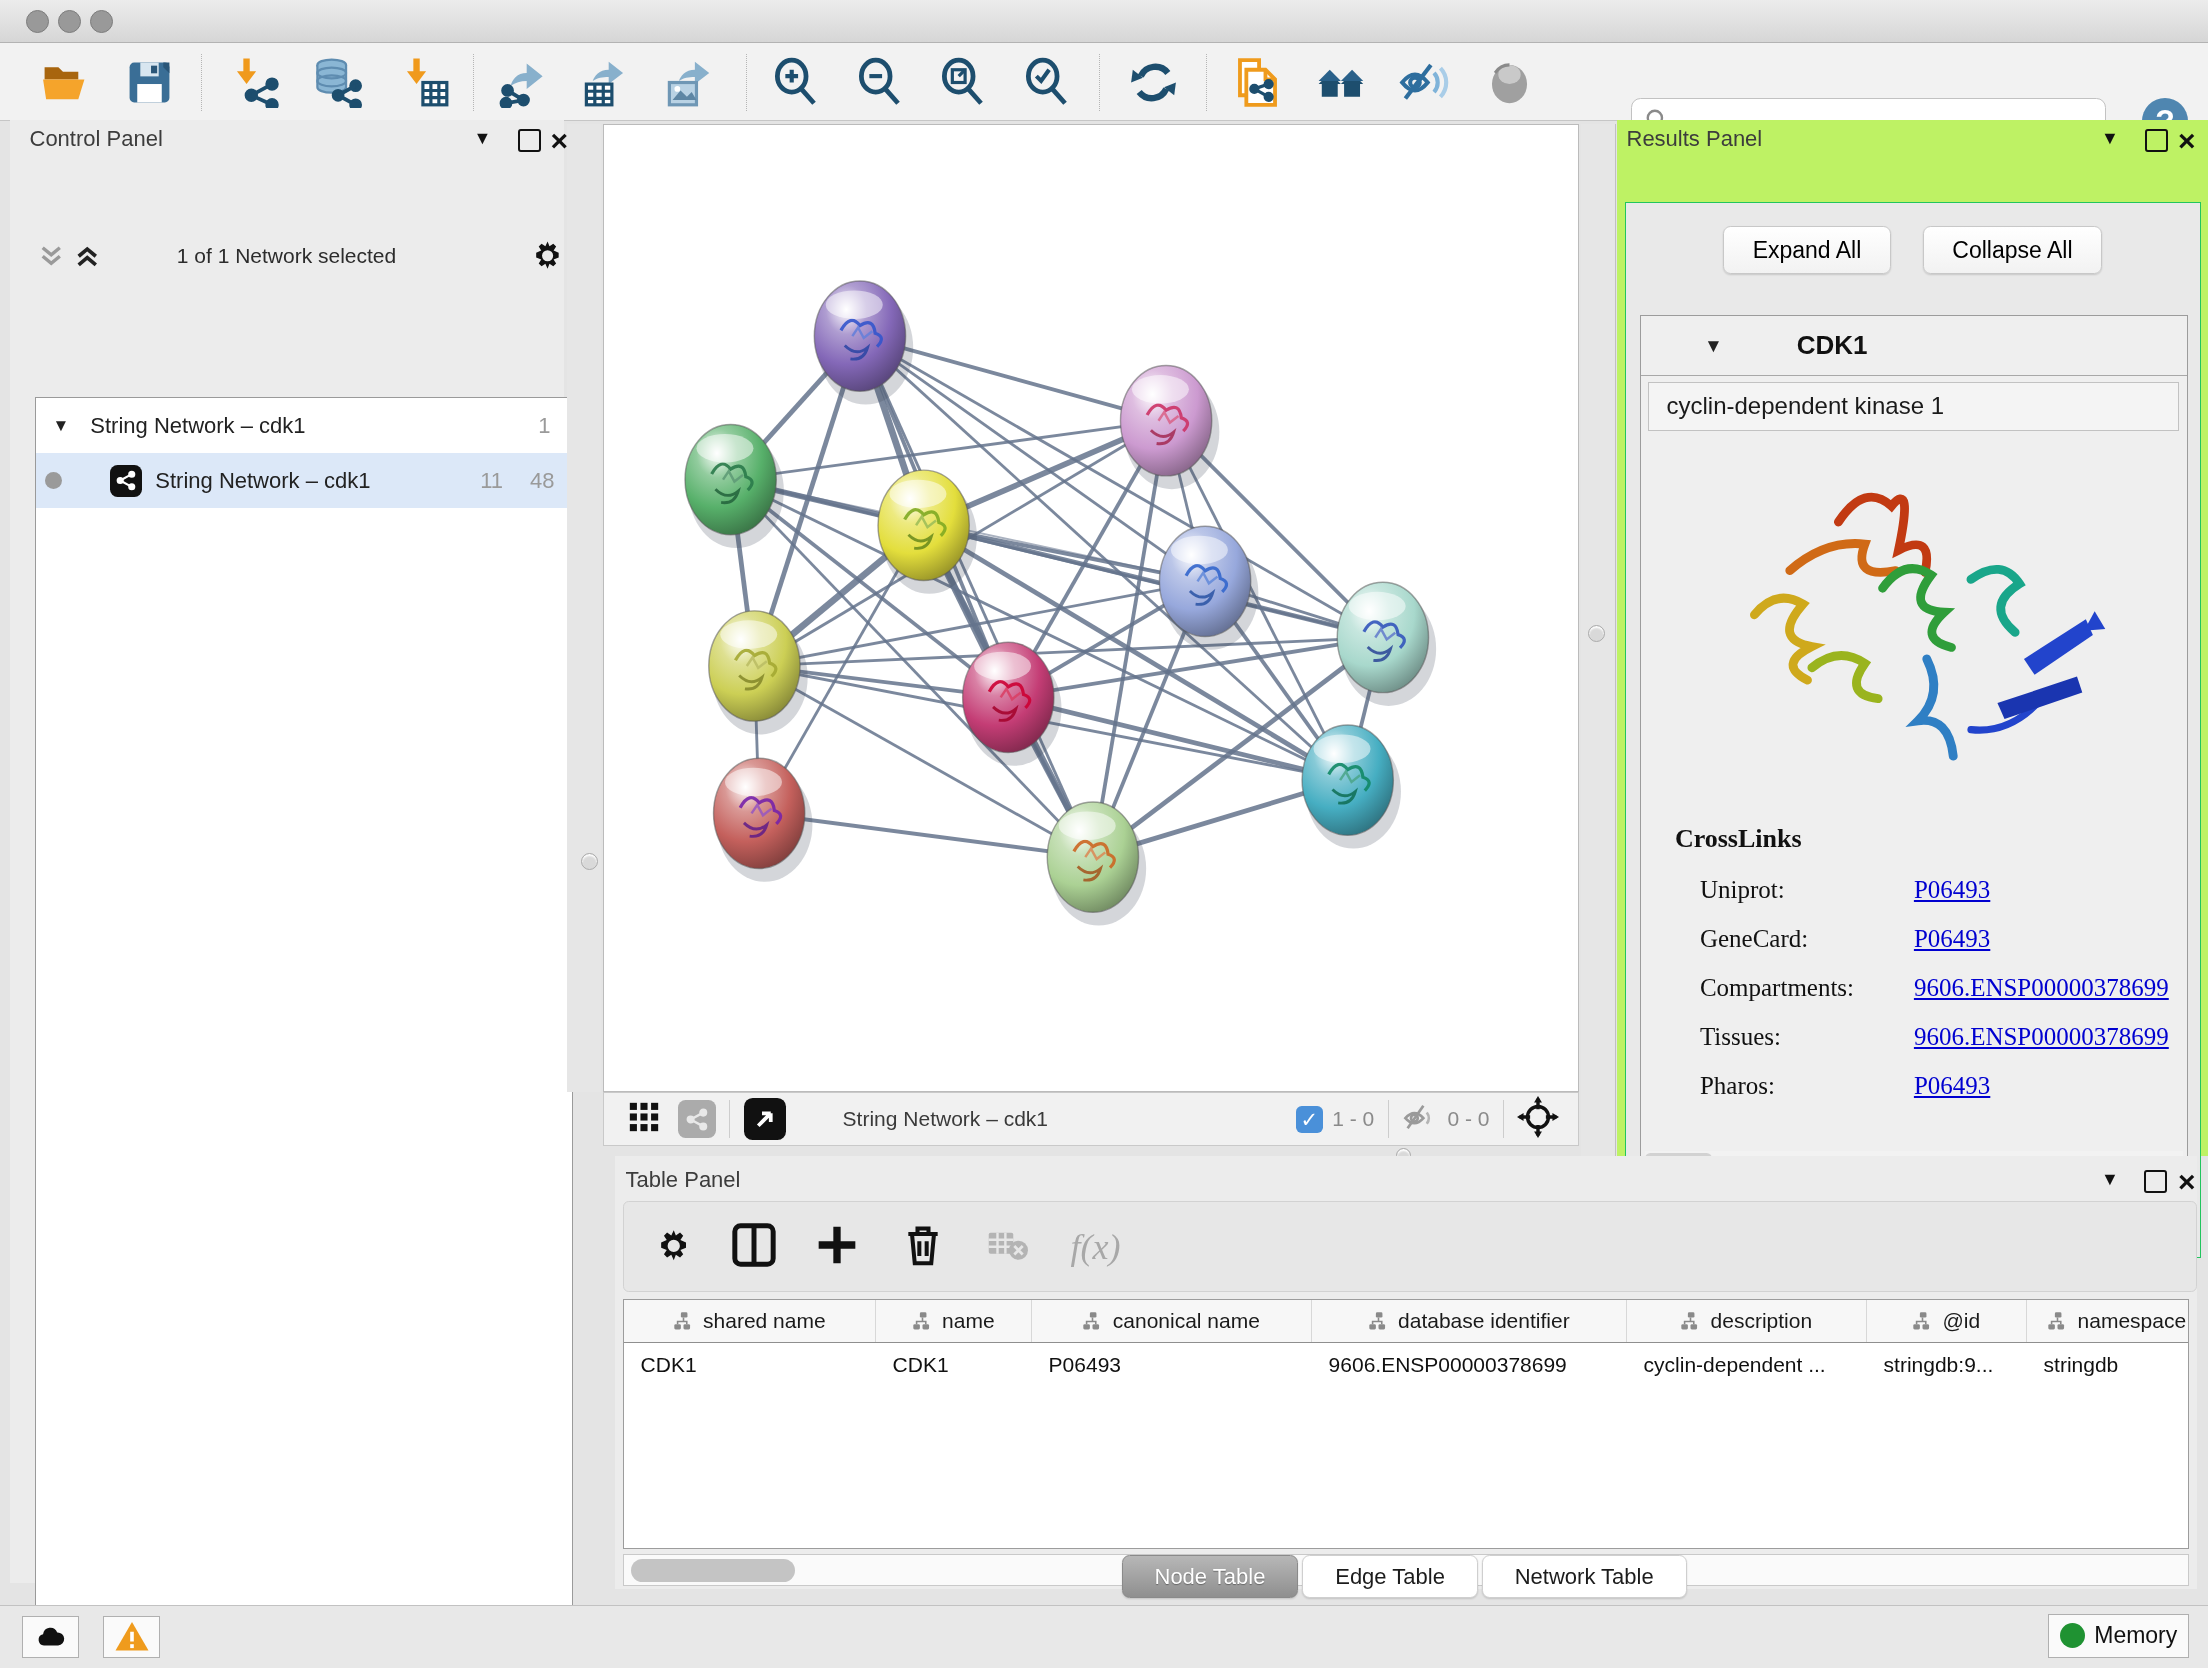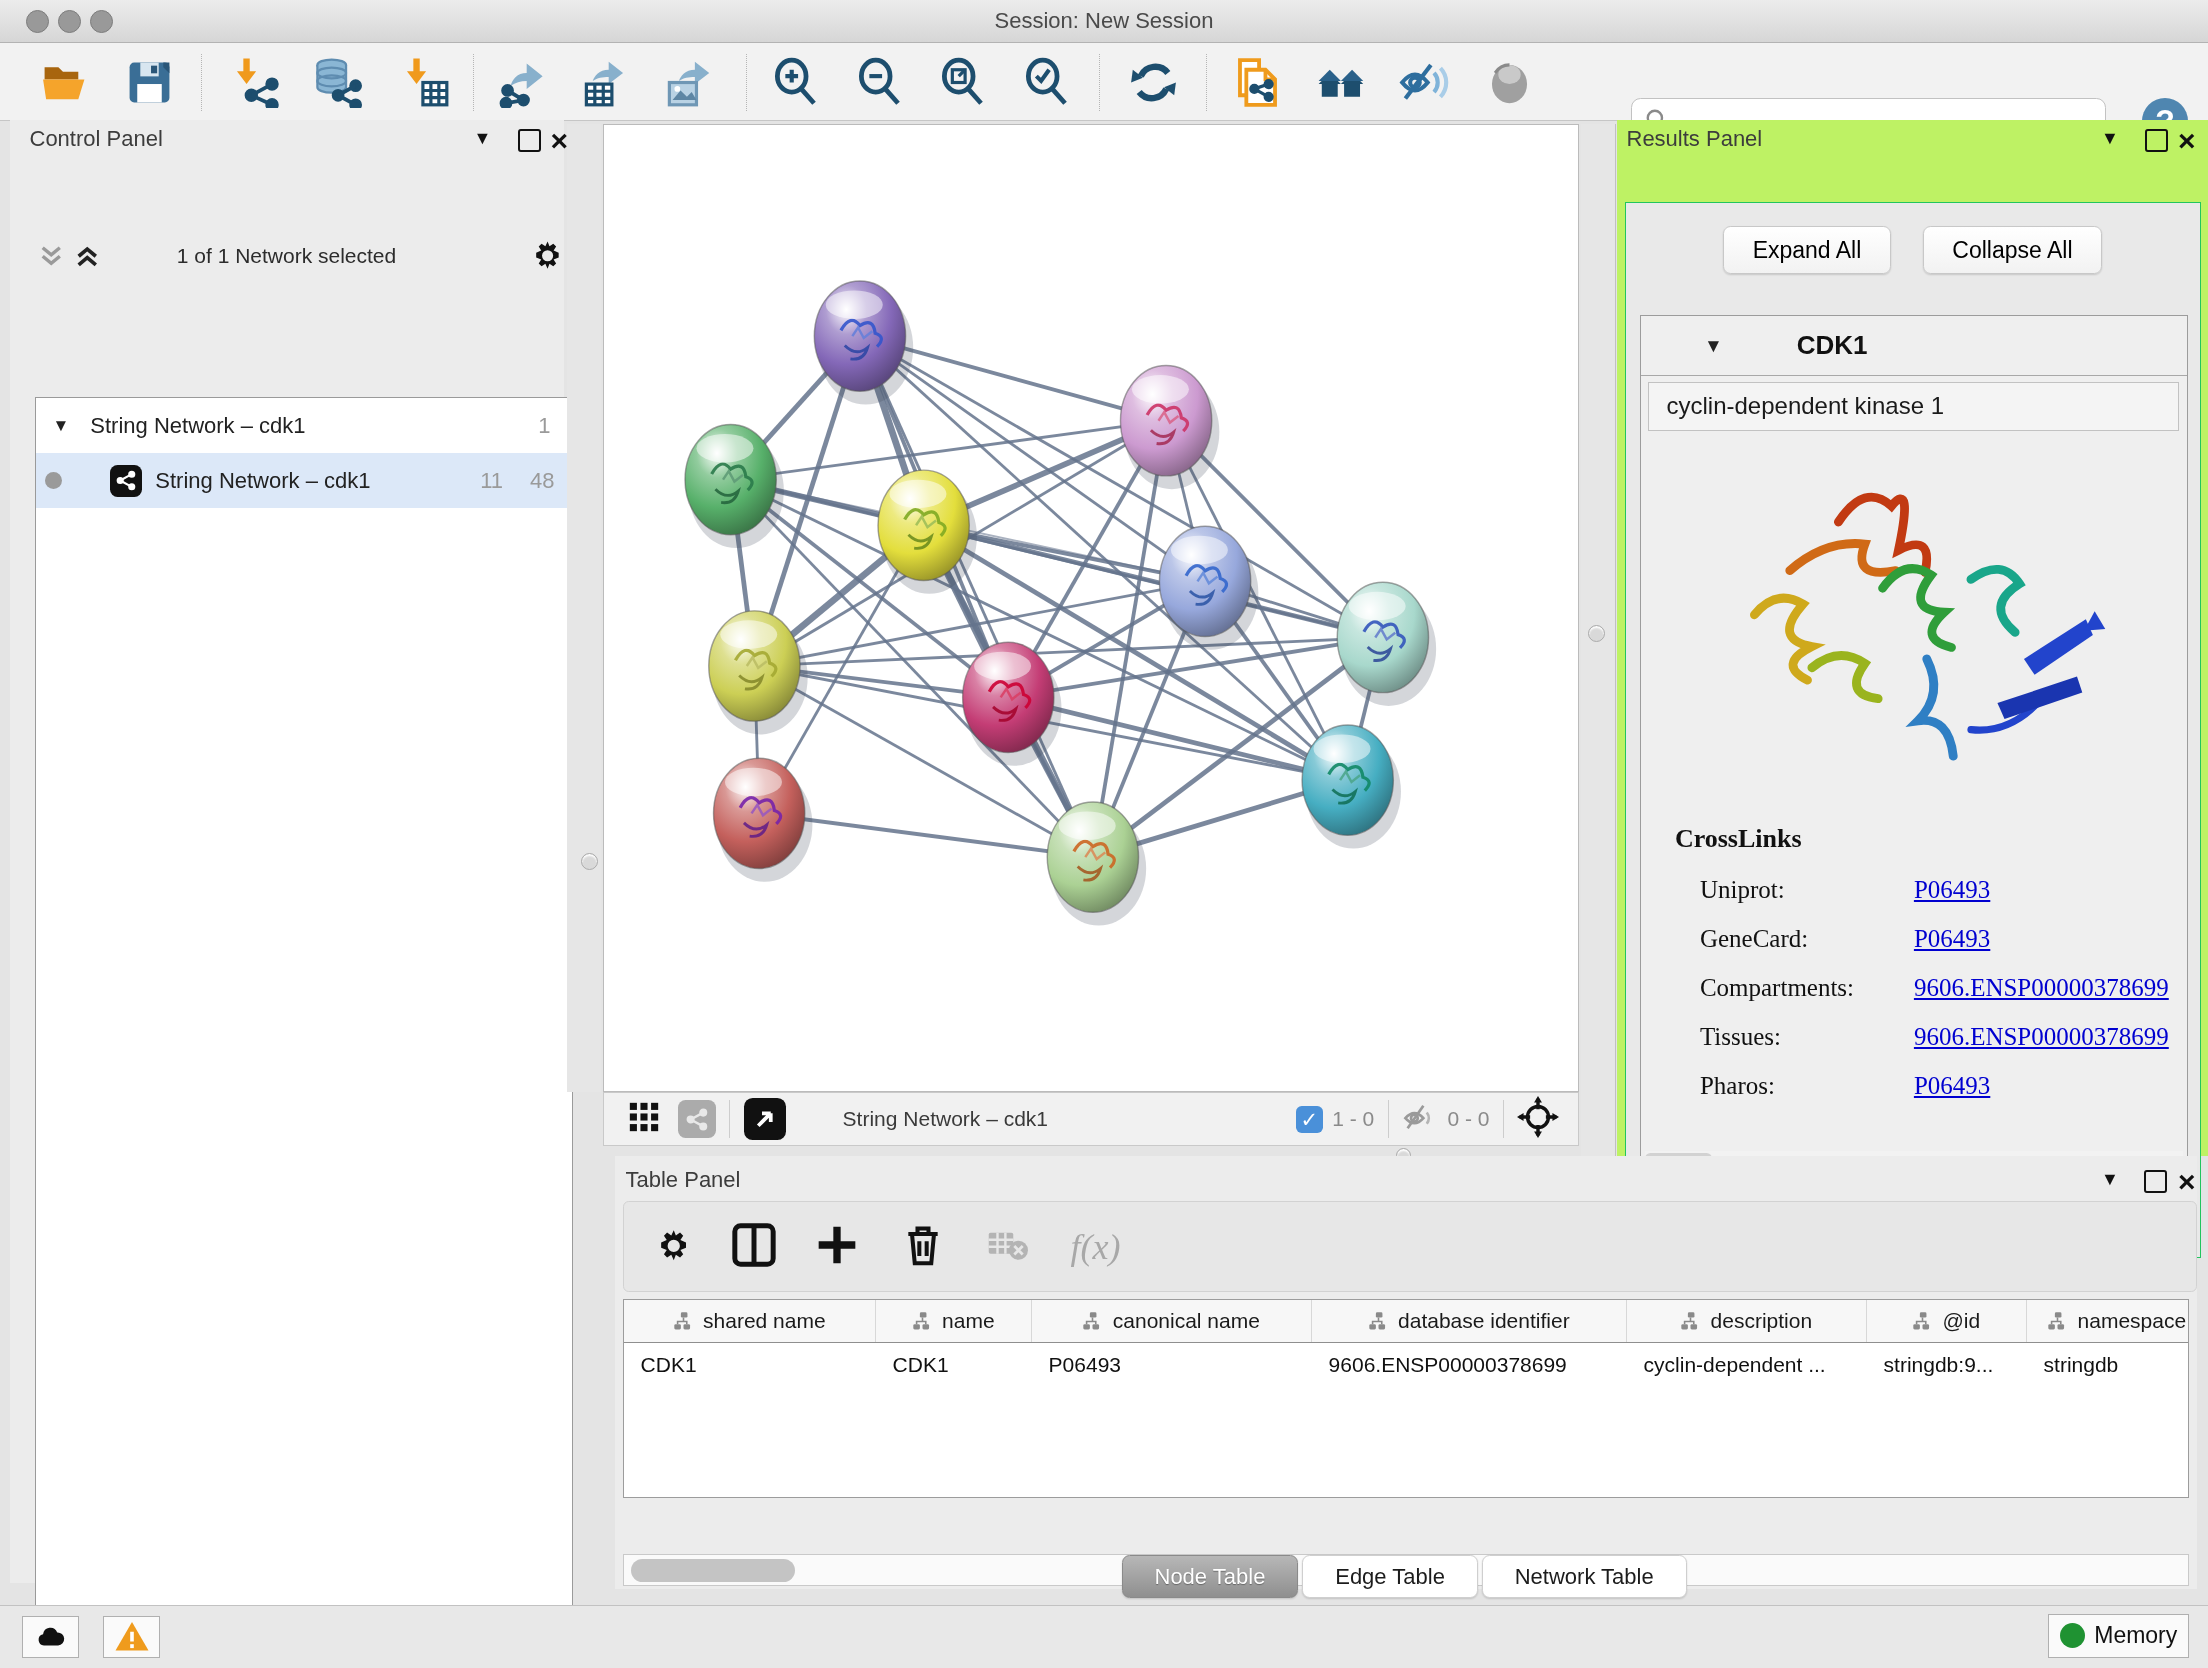--- a/index.html
+++ b/index.html
@@ -45,21 +45,21 @@
   
   .results-panel{left:1617px;top:120px;width:592px;height:1036px;background:#bef264;}
   .rp-box{left:7.6px;top:82px;width:576px;height:1056px;background:#e9e9e9;border:1px solid #22c55e;box-sizing:border-box;}
   .btn{background:linear-gradient(#ffffff,#f2f2f2);border:1px solid #c8c8c8;border-radius:7.6px;
        font-size:23px;padding:9.5px 28.5px;box-shadow:0 1px 1.9px rgba(0,0,0,.15);}
   .rp-inner{left:14.3px;top:112px;width:548px;height:913px;background:#efefef;border:1.9px solid #9c9c9c;box-sizing:border-box;}
   .serif{font-family:"Liberation Serif",serif;}
   .xlink{color:#0000d0;text-decoration:underline;}
   
   .table-panel{left:615px;top:1156px;width:1582px;height:433px;background:#ececec;}
-  .nt-table{left:7.6px;top:143px;width:1566px;height:199px;background:#fff;border:1.9px solid #9c9c9c;box-sizing:border-box;overflow:hidden;}
+  .nt-table{left:7.6px;top:143px;width:1566px;height:250px;background:#fff;border:1.9px solid #9c9c9c;box-sizing:border-box;overflow:hidden;}
   .th-row{display:flex;background:#f7f7f7;border-bottom:1.9px solid #8f8f8f;height:42px;}
   .th{display:flex;align-items:center;justify-content:center;font-size:21px;color:#1a1a1a;gap:9.5px;
       border-right:1px solid #d8d8d8;box-sizing:border-box;overflow:hidden;white-space:nowrap;flex:none;}
   .td-row{display:flex;height:44px;}
   .td{font-size:21px;color:#111;padding-left:17px;display:flex;align-items:center;box-sizing:border-box;
       overflow:hidden;white-space:nowrap;flex:none;}
   .hscroll{left:7.6px;top:398px;width:1566px;height:32px;background:#fafafa;border:1px solid #c9c9c9;box-sizing:border-box;}
   .hthumb{left:7.6px;top:3.8px;width:164px;height:23px;background:#c4c4c4;border-radius:11.4px;}
   
   .statusbar{left:0;top:1605px;width:2208px;height:64px;background:#e8e8e8;border-top:1px solid #c2c2c2;}
@@ -69,21 +69,20 @@
   .dot-handle{width:15px;height:15px;border-radius:50%;background:#d9d9d9;border:1px solid #ababab;box-shadow:inset 0 1.9px 1.9px #fff;}
   .grip{background:#e6e6e6;}
 </style>
 </head>
 <body>
 
 <div class="abs titlebar">
   <div class="abs tl-dot" style="left:26px"></div>
   <div class="abs tl-dot" style="left:58px"></div>
   <div class="abs tl-dot" style="left:90px"></div>
-  <div class="abs win-title">Session: New Session</div>
 </div>
 
 <div class="abs toolbar">
   <div class="abs tb-icon" style="left:38px">
     <svg width="49" height="49" viewBox="0 0 32 32">
         <path d="M3 6h9l3 3h10v5H3z" fill="#a8650e"></path>
         <path d="M2 14h27l-4 13H4z" fill="#f5a42b"></path>
       </svg>
   </div>
   <div class="abs tb-icon" style="left:123px">

